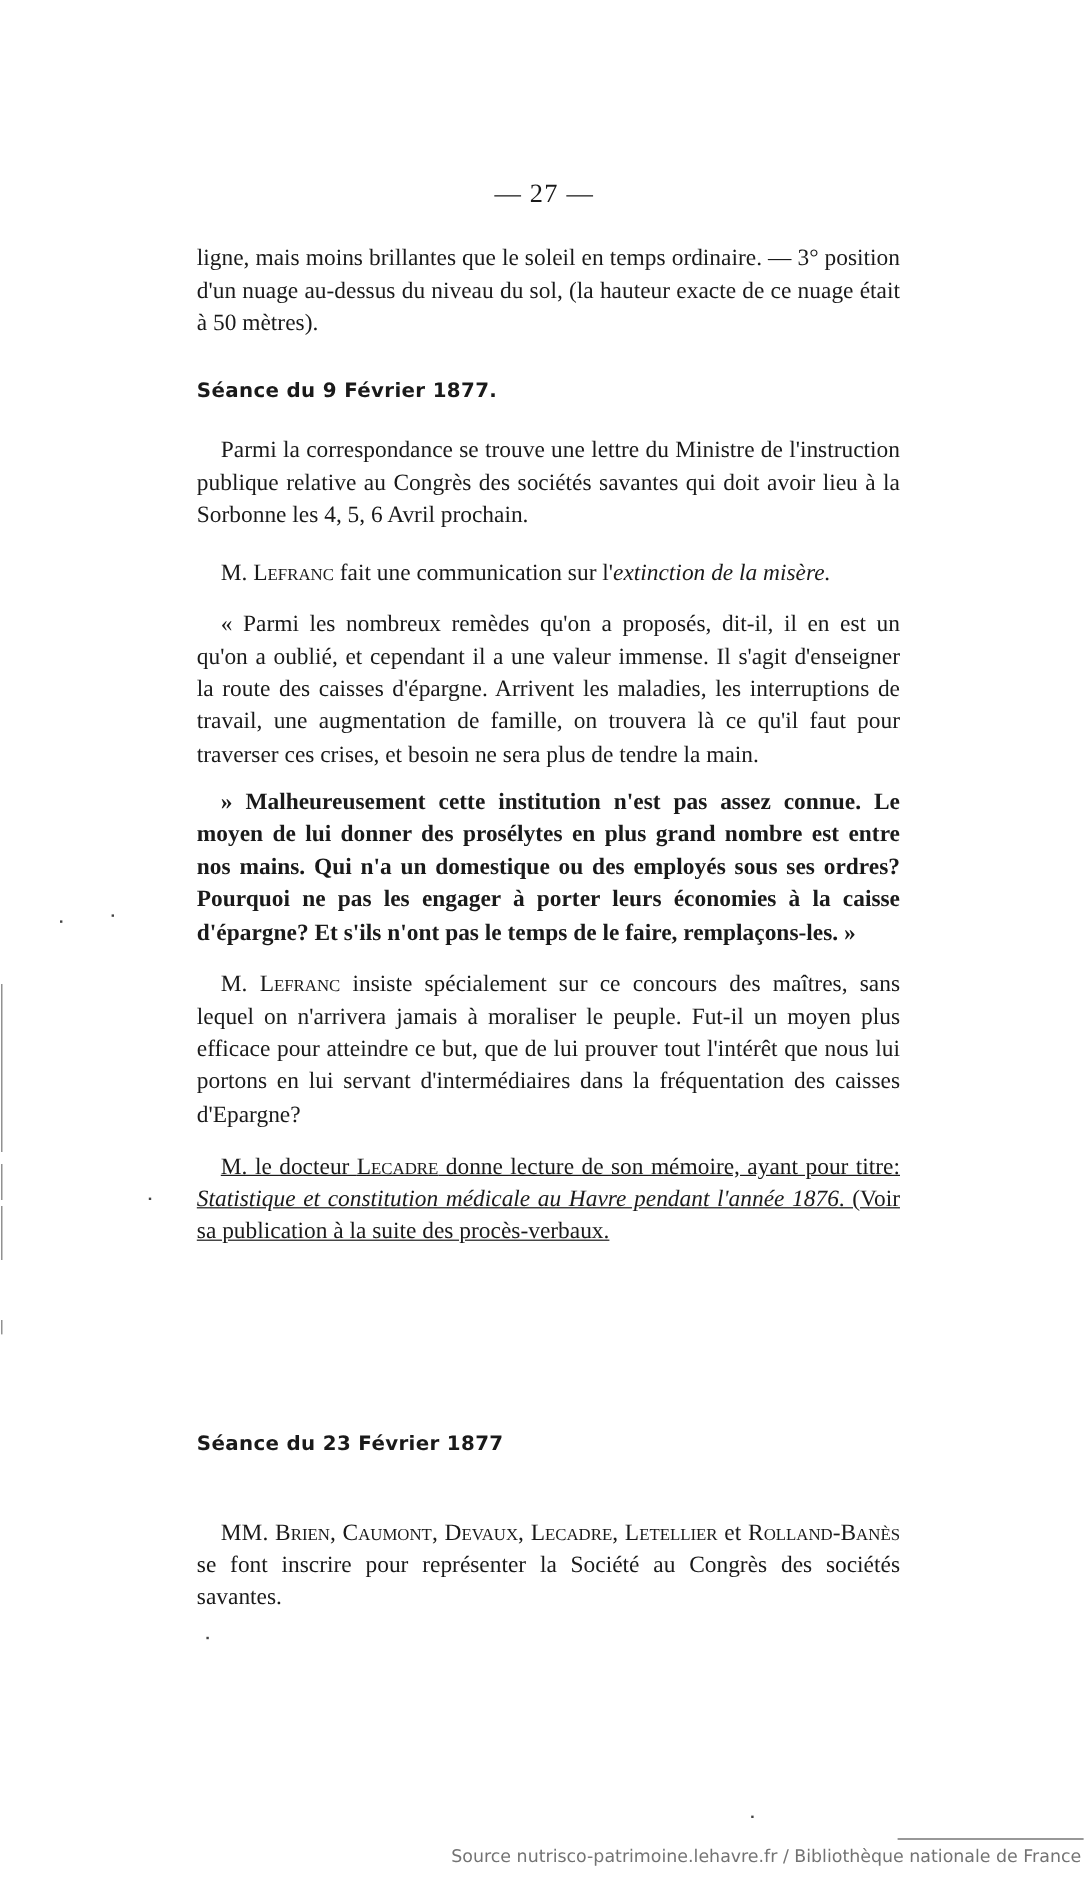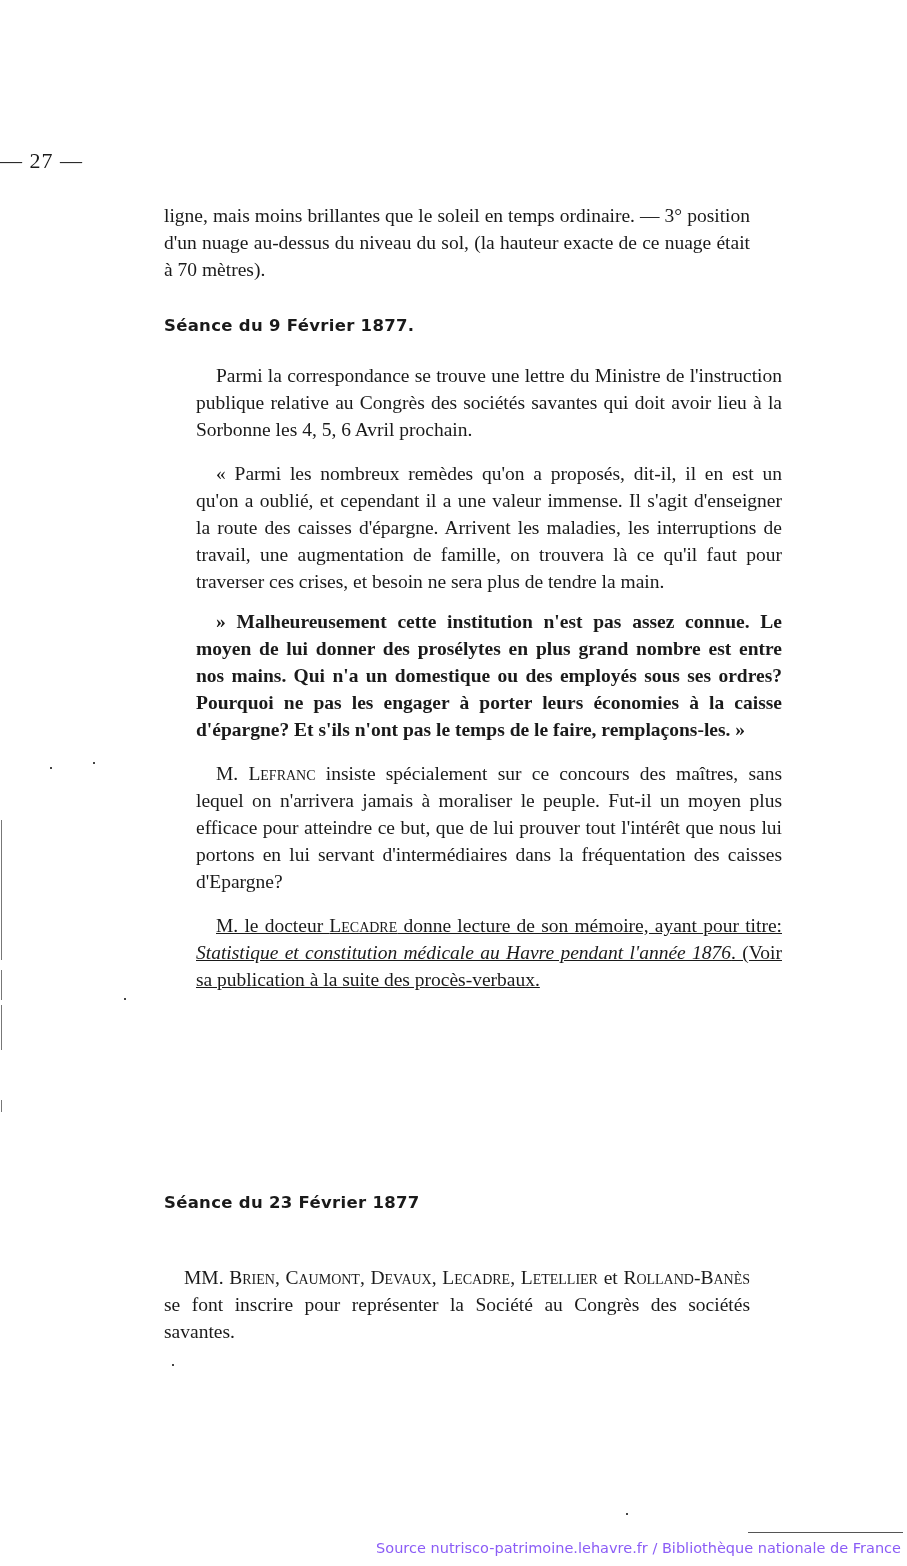--- a/index.html
+++ b/index.html
@@ -1,49 +1,50 @@
 <!DOCTYPE html>
 <html><head>
 <meta charset="utf-8">
 <style>
   html, body { margin: 0; padding: 0; background: #ffffff; }
   body { width: 907px; height: 1566px; position: relative; overflow: hidden;
          font-family: "Liberation Serif", "DejaVu Serif", serif; color: #1a1a1a; }
-  .page-num { position: absolute; top: 148px; left: 0; width: 907px; text-align: left;
+  .page-num { position: absolute; top: 148px; left: 0; width: 907px; text-align: center;
               font-size: 22px; letter-spacing: 1px; }
   .text-block { position: absolute; left: 164px; width: 586px; font-size: 19.5px; line-height: 27.2px; }
   .para { margin: 0; text-align: justify; text-align-last: left; }
   .indent { text-indent: 20px; }
   .heading { position: absolute; left: 164px; width: 586px; 
              font-family: "DejaVu Sans", "Liberation Sans", sans-serif; font-weight: bold;
              font-size: 16.5px; letter-spacing: 0.3px; }
   .sc { font-variant: small-caps; }
   .it { font-style: italic; }
   .footer-line { position: absolute; left: 748px; top: 1532px; width: 155px; height: 1px; background: #555; }
   .footer { position: absolute; right: 6px; top: 1540px; font-family: "DejaVu Sans", sans-serif;
-            font-size: 14.5px; color: #8b5cf6; white-space: nowrap; }
+            font-size: 14.5px; color: #737373; white-space: nowrap; }
   .speck { position: absolute; background: #444; }
   .margin-line { position: absolute; background: #777; width: 1px; }
 </style>
 </head>
 <body>
 
 <div>
 
   <div class="page-num">— 27 —</div>
 
   <div class="text-block" style="top:202px;">
-    <p class="para">ligne, mais moins brillantes que le soleil en temps ordinaire. — 3° position d'un nuage au-dessus du niveau du sol, (la hauteur exacte de ce nuage était à 70 mètres).</p>
+    <p class="para">ligne, mais moins brillantes que le soleil en temps ordinaire. — 3° position d'un nuage au-dessus du niveau du sol, (la hauteur exacte de ce nuage était à 50 mètres).</p>
   </div>
 
   <div class="heading" style="top:316px;">Séance du 9 Février 1877.</div>
 
-  <div class="text-block" style="top:362px;margin-left:32px;">
+  <div class="text-block" style="top:362px;">
     <p class="para indent">Parmi la correspondance se trouve une lettre du Ministre de l'instruction publique relative au Congrès des sociétés savantes qui doit avoir lieu à la Sorbonne les 4, 5, 6 Avril prochain.</p>
 
+    <p class="para indent" style="margin-top:20px;"><span>M. </span><span class="sc">Lefranc</span><span> fait une communication sur l'</span><span class="it">extinction de la misère.</span></p>
 
     <p class="para indent" style="margin-top:16px;">« Parmi les nombreux remèdes qu'on a proposés, dit-il, il en est un qu'on a oublié, et cependant il a une valeur immense. Il s'agit d'enseigner la route des caisses d'épargne. Arrivent les maladies, les interruptions de travail, une augmentation de famille, on trouvera là ce qu'il faut pour traverser ces crises, et besoin ne sera plus de tendre la main.</p>
 
     <p class="para indent" style="margin-top:12px;font-weight:bold;">» Malheureusement cette institution n'est pas assez connue. Le moyen de lui donner des prosélytes en plus grand nombre est entre nos mains. Qui n'a un domestique ou des employés sous ses ordres? Pourquoi ne pas les engager à porter leurs économies à la caisse d'épargne? Et s'ils n'ont pas le temps de le faire, remplaçons-les. »</p>
 
     <p class="para indent" style="margin-top:16px;"><span>M. </span><span class="sc">Lefranc</span><span> insiste spécialement sur ce concours des maîtres, sans lequel on n'arrivera jamais à moraliser le peuple. Fut-il un moyen plus efficace pour atteindre ce but, que de lui prouver tout l'intérêt que nous lui portons en lui servant d'intermédiaires dans la fréquentation des caisses d'Epargne?</span></p>
 
     <p class="para indent" style="margin-top:16px;text-decoration:underline;"><span>M. le docteur </span><span class="sc">Lecadre</span><span> donne lecture de son mémoire, ayant pour titre: </span><span class="it">Statistique et constitution médicale au Havre pendant l'année 1876</span><span>. (Voir sa publication à la suite des procès-verbaux.</span></p>
   </div>
 

